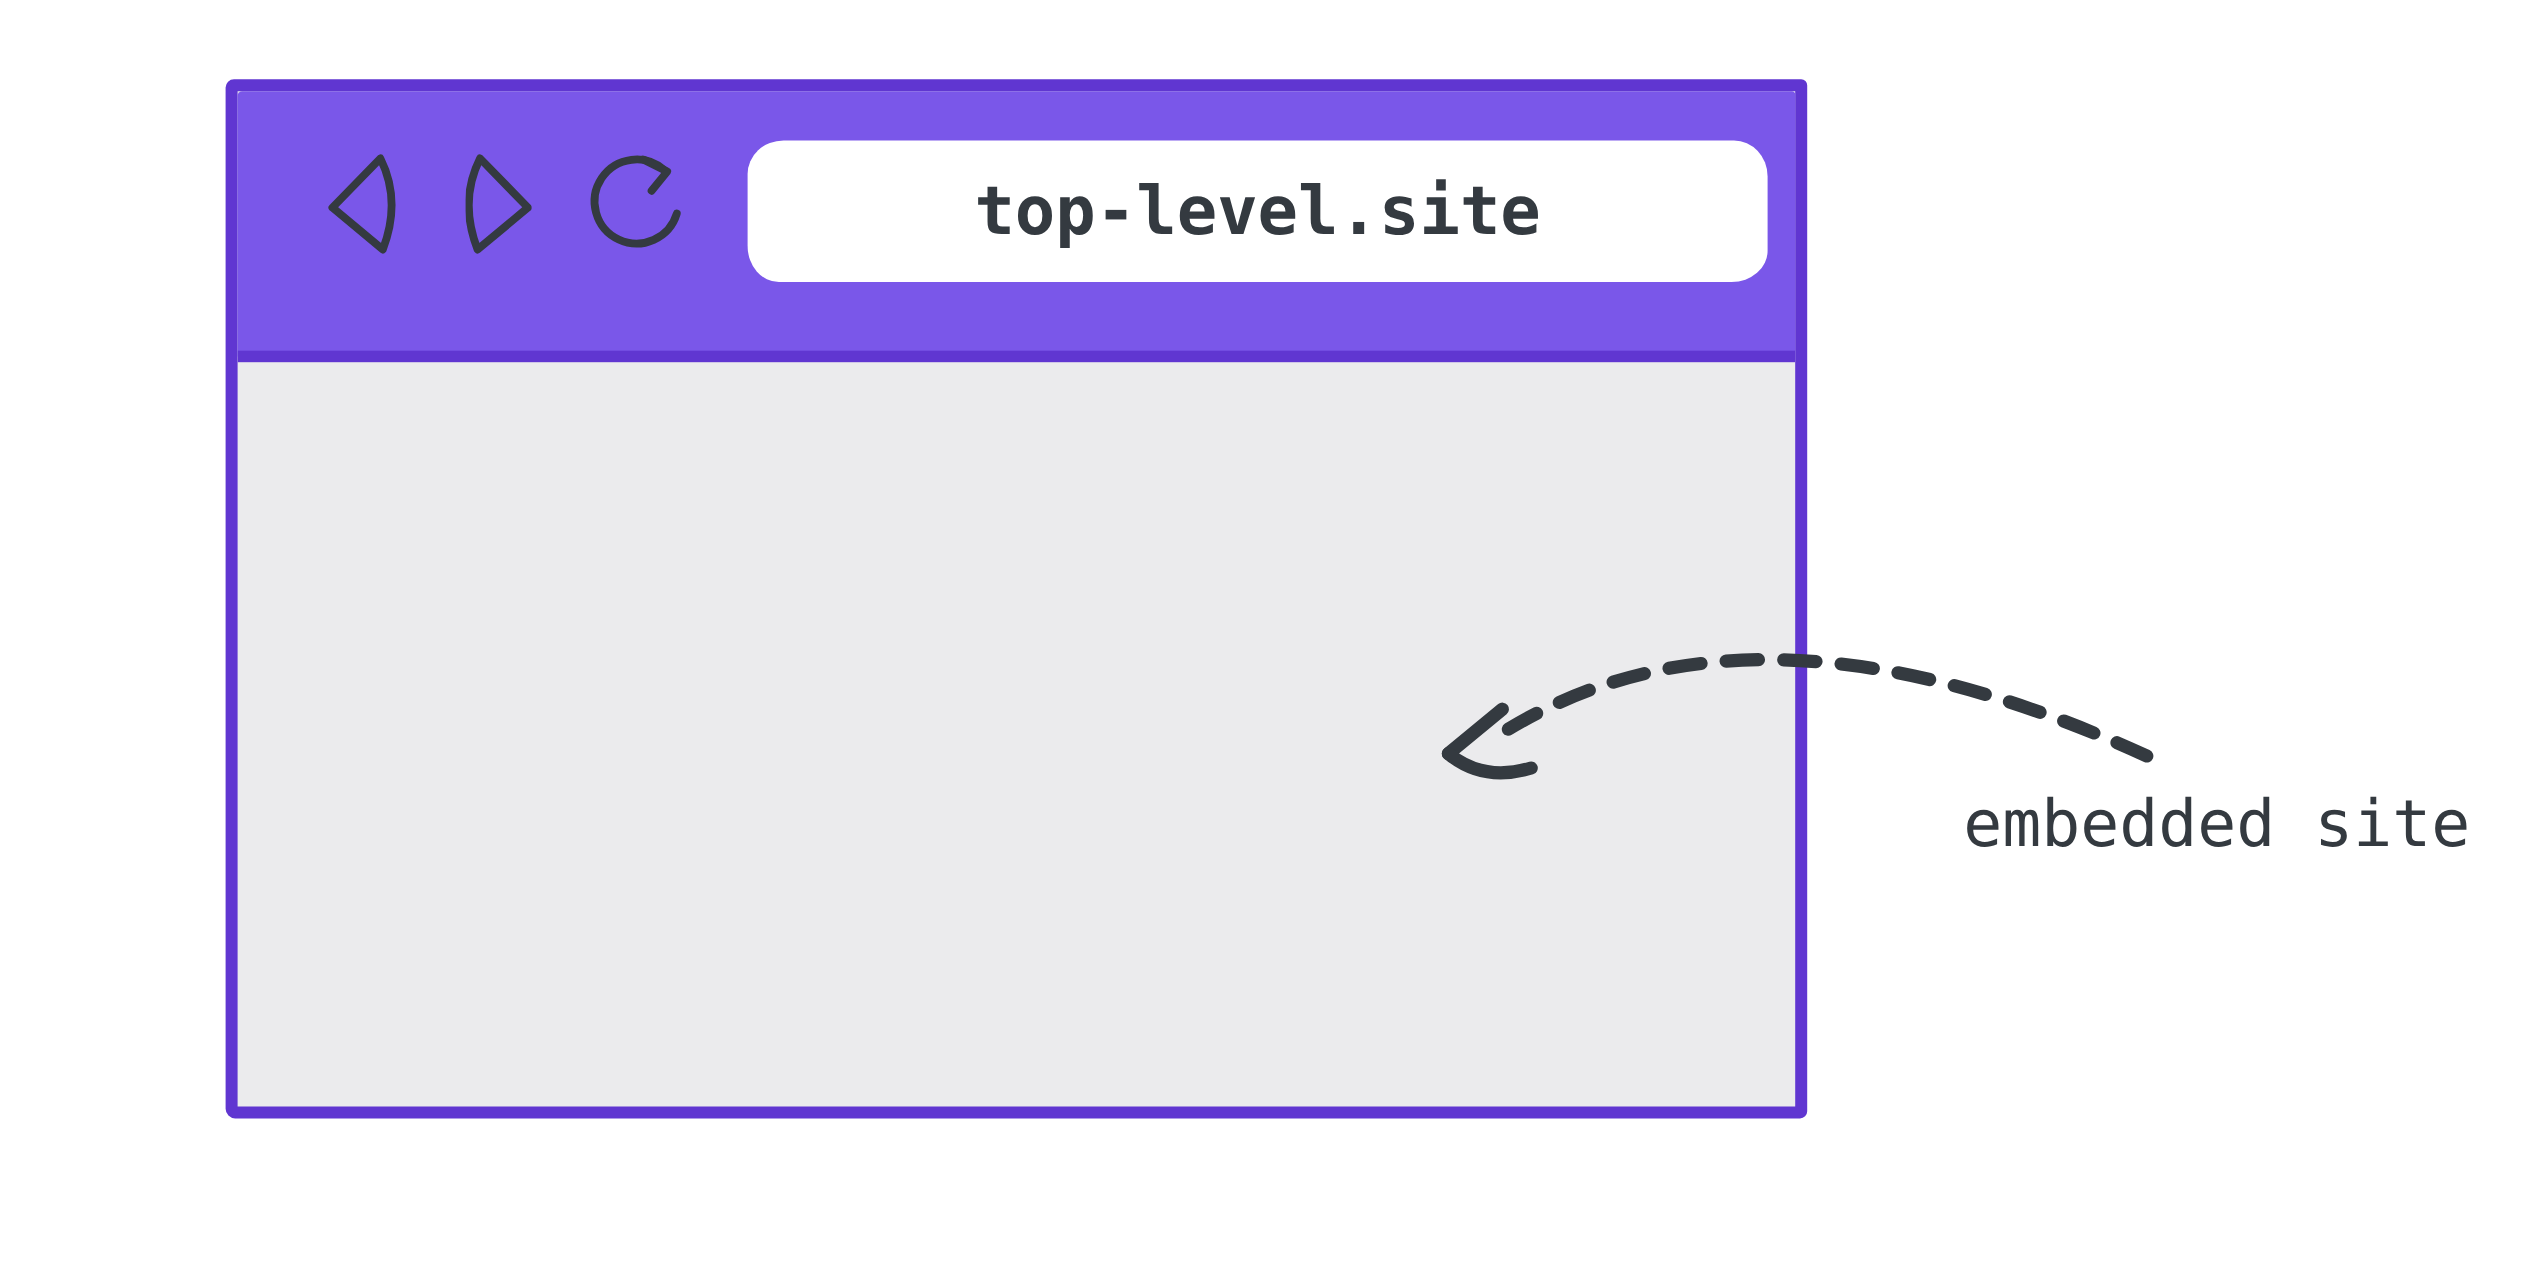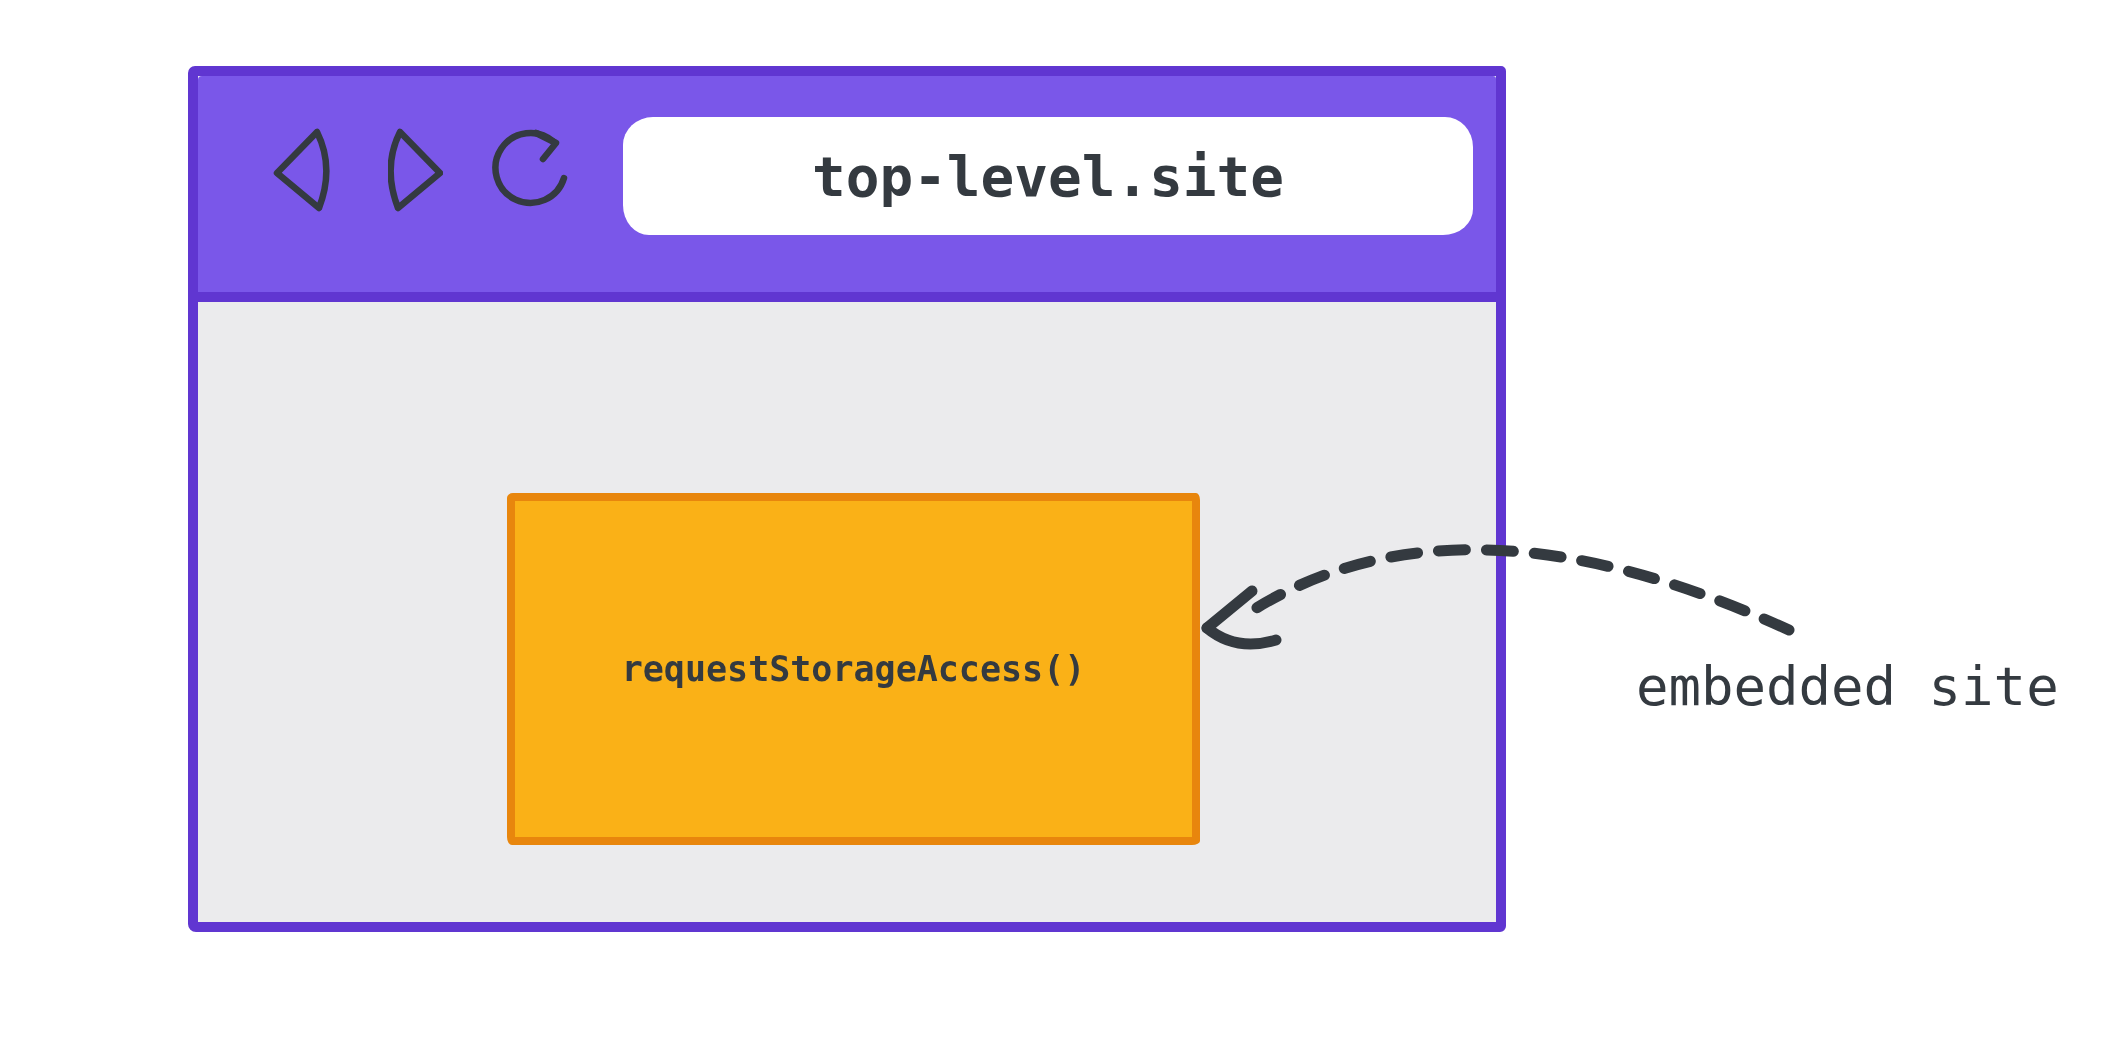--- a/index.html
+++ b/index.html
@@ -89,26 +89,20 @@
       <svg class="toolbar-icon icon-reload" width="80" height="84" viewBox="0 0 80 84">
         <path d="M 66 16 A 35 35 0 1 0 76 52" fill="none" stroke-width="6.5" stroke-linecap="round" stroke="#343A40"></path>
         <path d="M 48 7 L 68 17 L 55 33" fill="none" stroke-width="6.5" stroke-linejoin="round" stroke-linecap="round" stroke="#343A40"></path>
       </svg>
 
       <div class="url-bar">
         <span class="url-text">top-level.site</span>
       </div>
     </div>
 
-    <div class="browser-content">
-
-      <div class="iframe-box">
-        <span class="iframe-label">requestStorageAccess()</span>
-      </div>
-    </div>
   </div>
 
   <svg class="annotation-arrow" width="620" height="170" viewBox="0 0 620 170">
     <path d="M 599 140 Q 270 -11 60 122" fill="none" stroke-width="11" stroke-linecap="round" stroke-dasharray="27 21" stroke="#343A40"></path>
     <path d="M 62 101 L 17 138" fill="none" stroke-width="11" stroke-linecap="round" stroke="#343A40"></path>
     <path d="M 17 138 Q 46 162 86 150" fill="none" stroke-width="11" stroke-linecap="round" stroke="#343A40"></path>
   </svg>
 
   <div class="embedded-site-label">embedded site</div>
 

